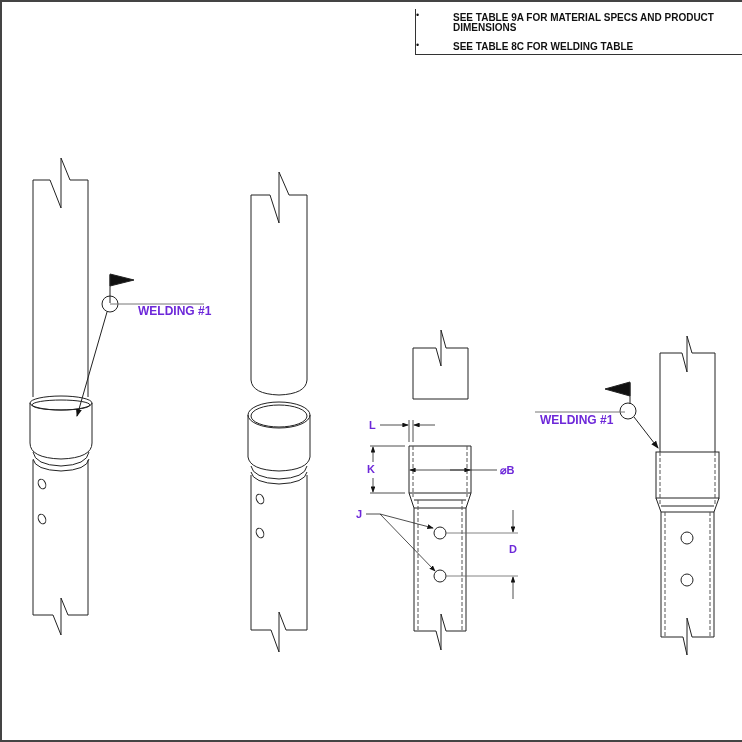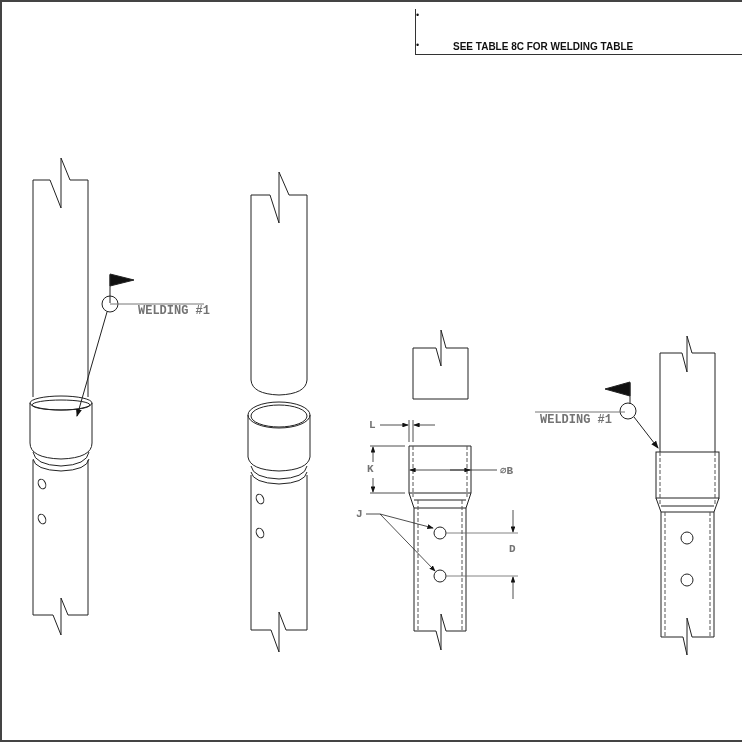--- a/index.html
+++ b/index.html
@@ -1,18 +1,18 @@
 <!DOCTYPE html>
 <html><head>
 <meta charset="utf-8">
 <style>
   html, body { margin:0; padding:0; background:#ffffff; }
   #canvas { position:relative; width:742px; height:742px; background:#fff; overflow:hidden; }
   svg { position:absolute; left:0; top:0; }
-  .lbl { position:absolute; font-family:Liberation Mono, monospace; font-weight:bold; color:#737373; white-space:nowrap;text-align:right; }
+  .lbl { position:absolute; font-family:Liberation Sans, sans-serif; font-weight:bold; color:#6d28d9; white-space:nowrap;text-align:right; }
   .note-box { position:absolute; left:415px; top:9px; width:327px; height:45px; border-left:1.5px solid #333; border-bottom:1.5px solid #333; }
   .note { position:absolute; font-family:"Liberation Sans", sans-serif; font-weight:bold; font-size:10px; line-height:10px; color:#111; }
   .bullet { position:absolute; font-family:"Liberation Sans", sans-serif; font-size:9px; color:#111; }
 </style>
 </head>
 <body>
 
 <div id="canvas">
 
   <svg width="742" height="742" viewBox="0 0 742 742">
@@ -152,20 +152,24 @@
       <line x1="630" y1="383" x2="630" y2="404"></line>
       <path d="M630,382 L605,389 L630,396 Z" fill="#111"></path>
       <circle cx="628" cy="411" r="8"></circle>
       <line x1="535" y1="412" x2="625" y2="412" stroke="#777"></line>
       <line x1="634" y1="417" x2="658" y2="448" marker-end="url(#arr)"></line>
     </g>
   </svg>
 
   <div class="note-box"></div>
   <span class="bullet" style="left:416px;top:10px;">•</span>
+  <div class="note" style="left:453px;top:13px;">
+    <div>SEE TABLE 9A FOR MATERIAL SPECS AND PRODUCT</div>
+    <div>DIMENSIONS</div>
+  </div>
   <span class="bullet" style="left:416px;top:40px;">•</span>
   <div class="note" style="left:453px;top:42px;">SEE TABLE 8C FOR WELDING TABLE</div>
 
   <span class="lbl" style="left:138px;top:304px;font-size:12px;">WELDING #1</span>
   <span class="lbl" style="left:540px;top:413px;font-size:12px;">WELDING #1</span>
 
   <span class="lbl" style="left:369px;top:419px;font-size:11px;">L</span>
   <span class="lbl" style="left:367px;top:463px;font-size:11px;">K</span>
   <span class="lbl" style="left:500px;top:464px;font-size:11px;">⌀B</span>
   <span class="lbl" style="left:356px;top:508px;font-size:11px;">J</span>

